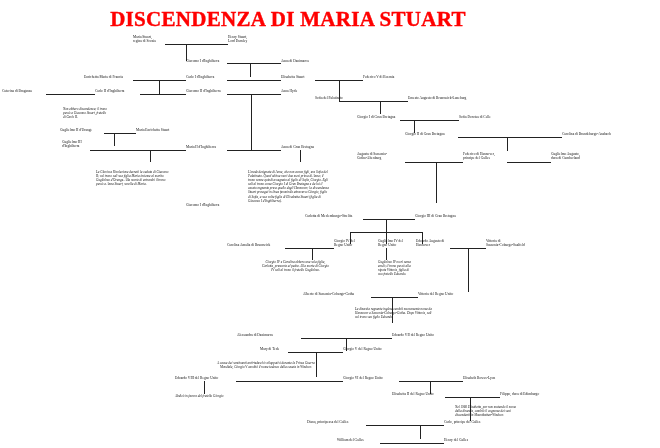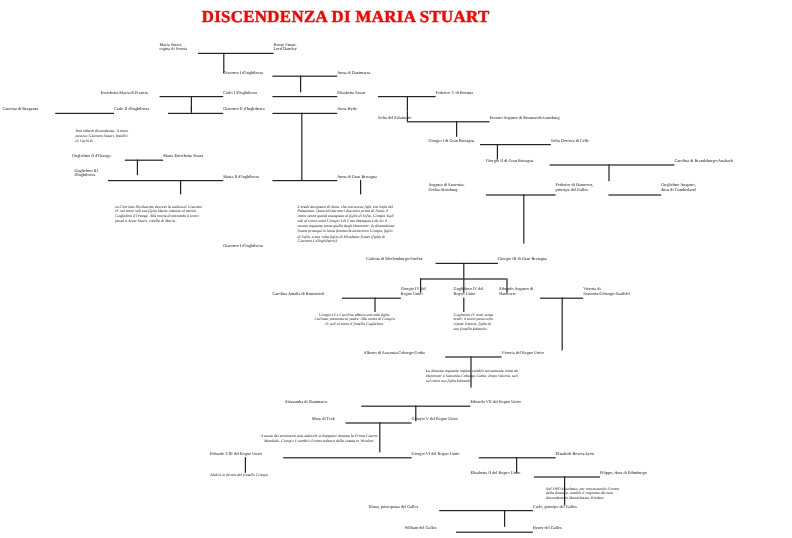--- a/index.html
+++ b/index.html
@@ -15,21 +15,21 @@
     background:#fff;
   }
   #title{
     position:absolute;
     left:0; top:7px;
     width:576px;
     text-align:center;
     color:#ff0000;
     font-family:"Liberation Serif","DejaVu Serif",serif;
     font-weight:bold;
-    font-size:14px;
+    font-size:21px;
     letter-spacing:0.3px;
     -webkit-text-stroke:0.4px #ff0000;
   }
   .n{
     position:absolute;
     font-size:3.5px;
     line-height:4.2px;
     white-space:pre;
     color:#111;
     letter-spacing:0.02px;

